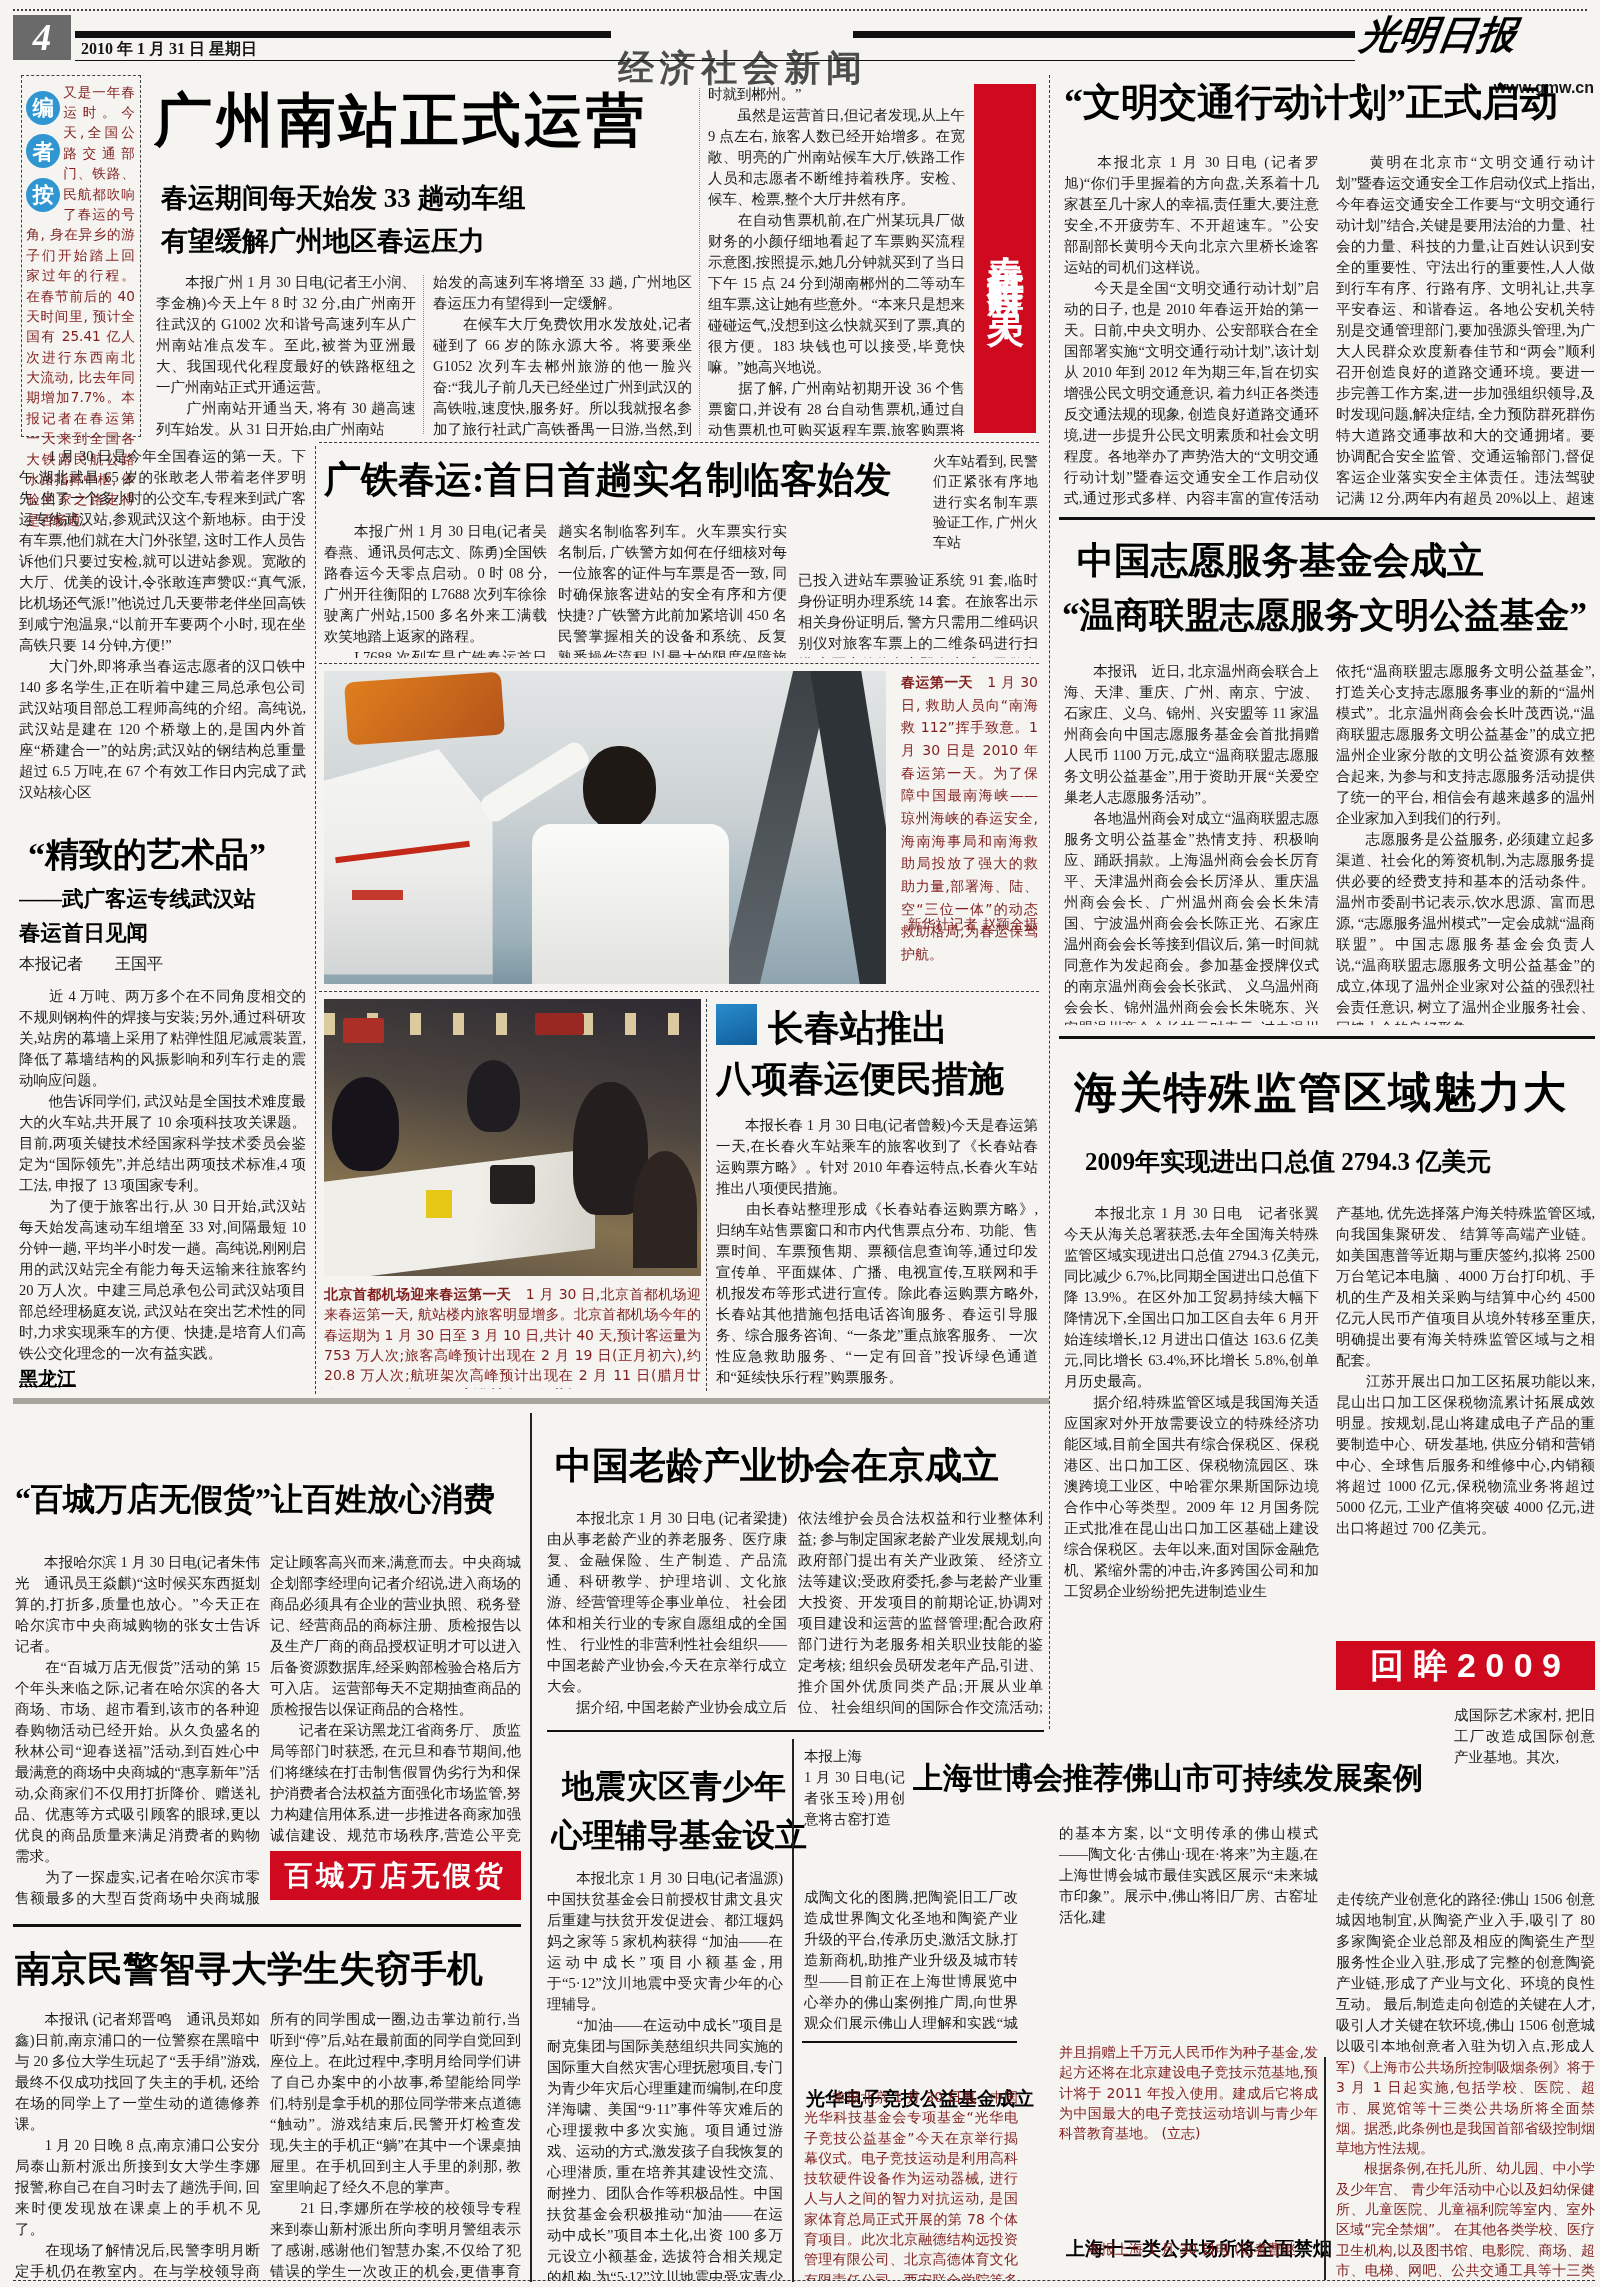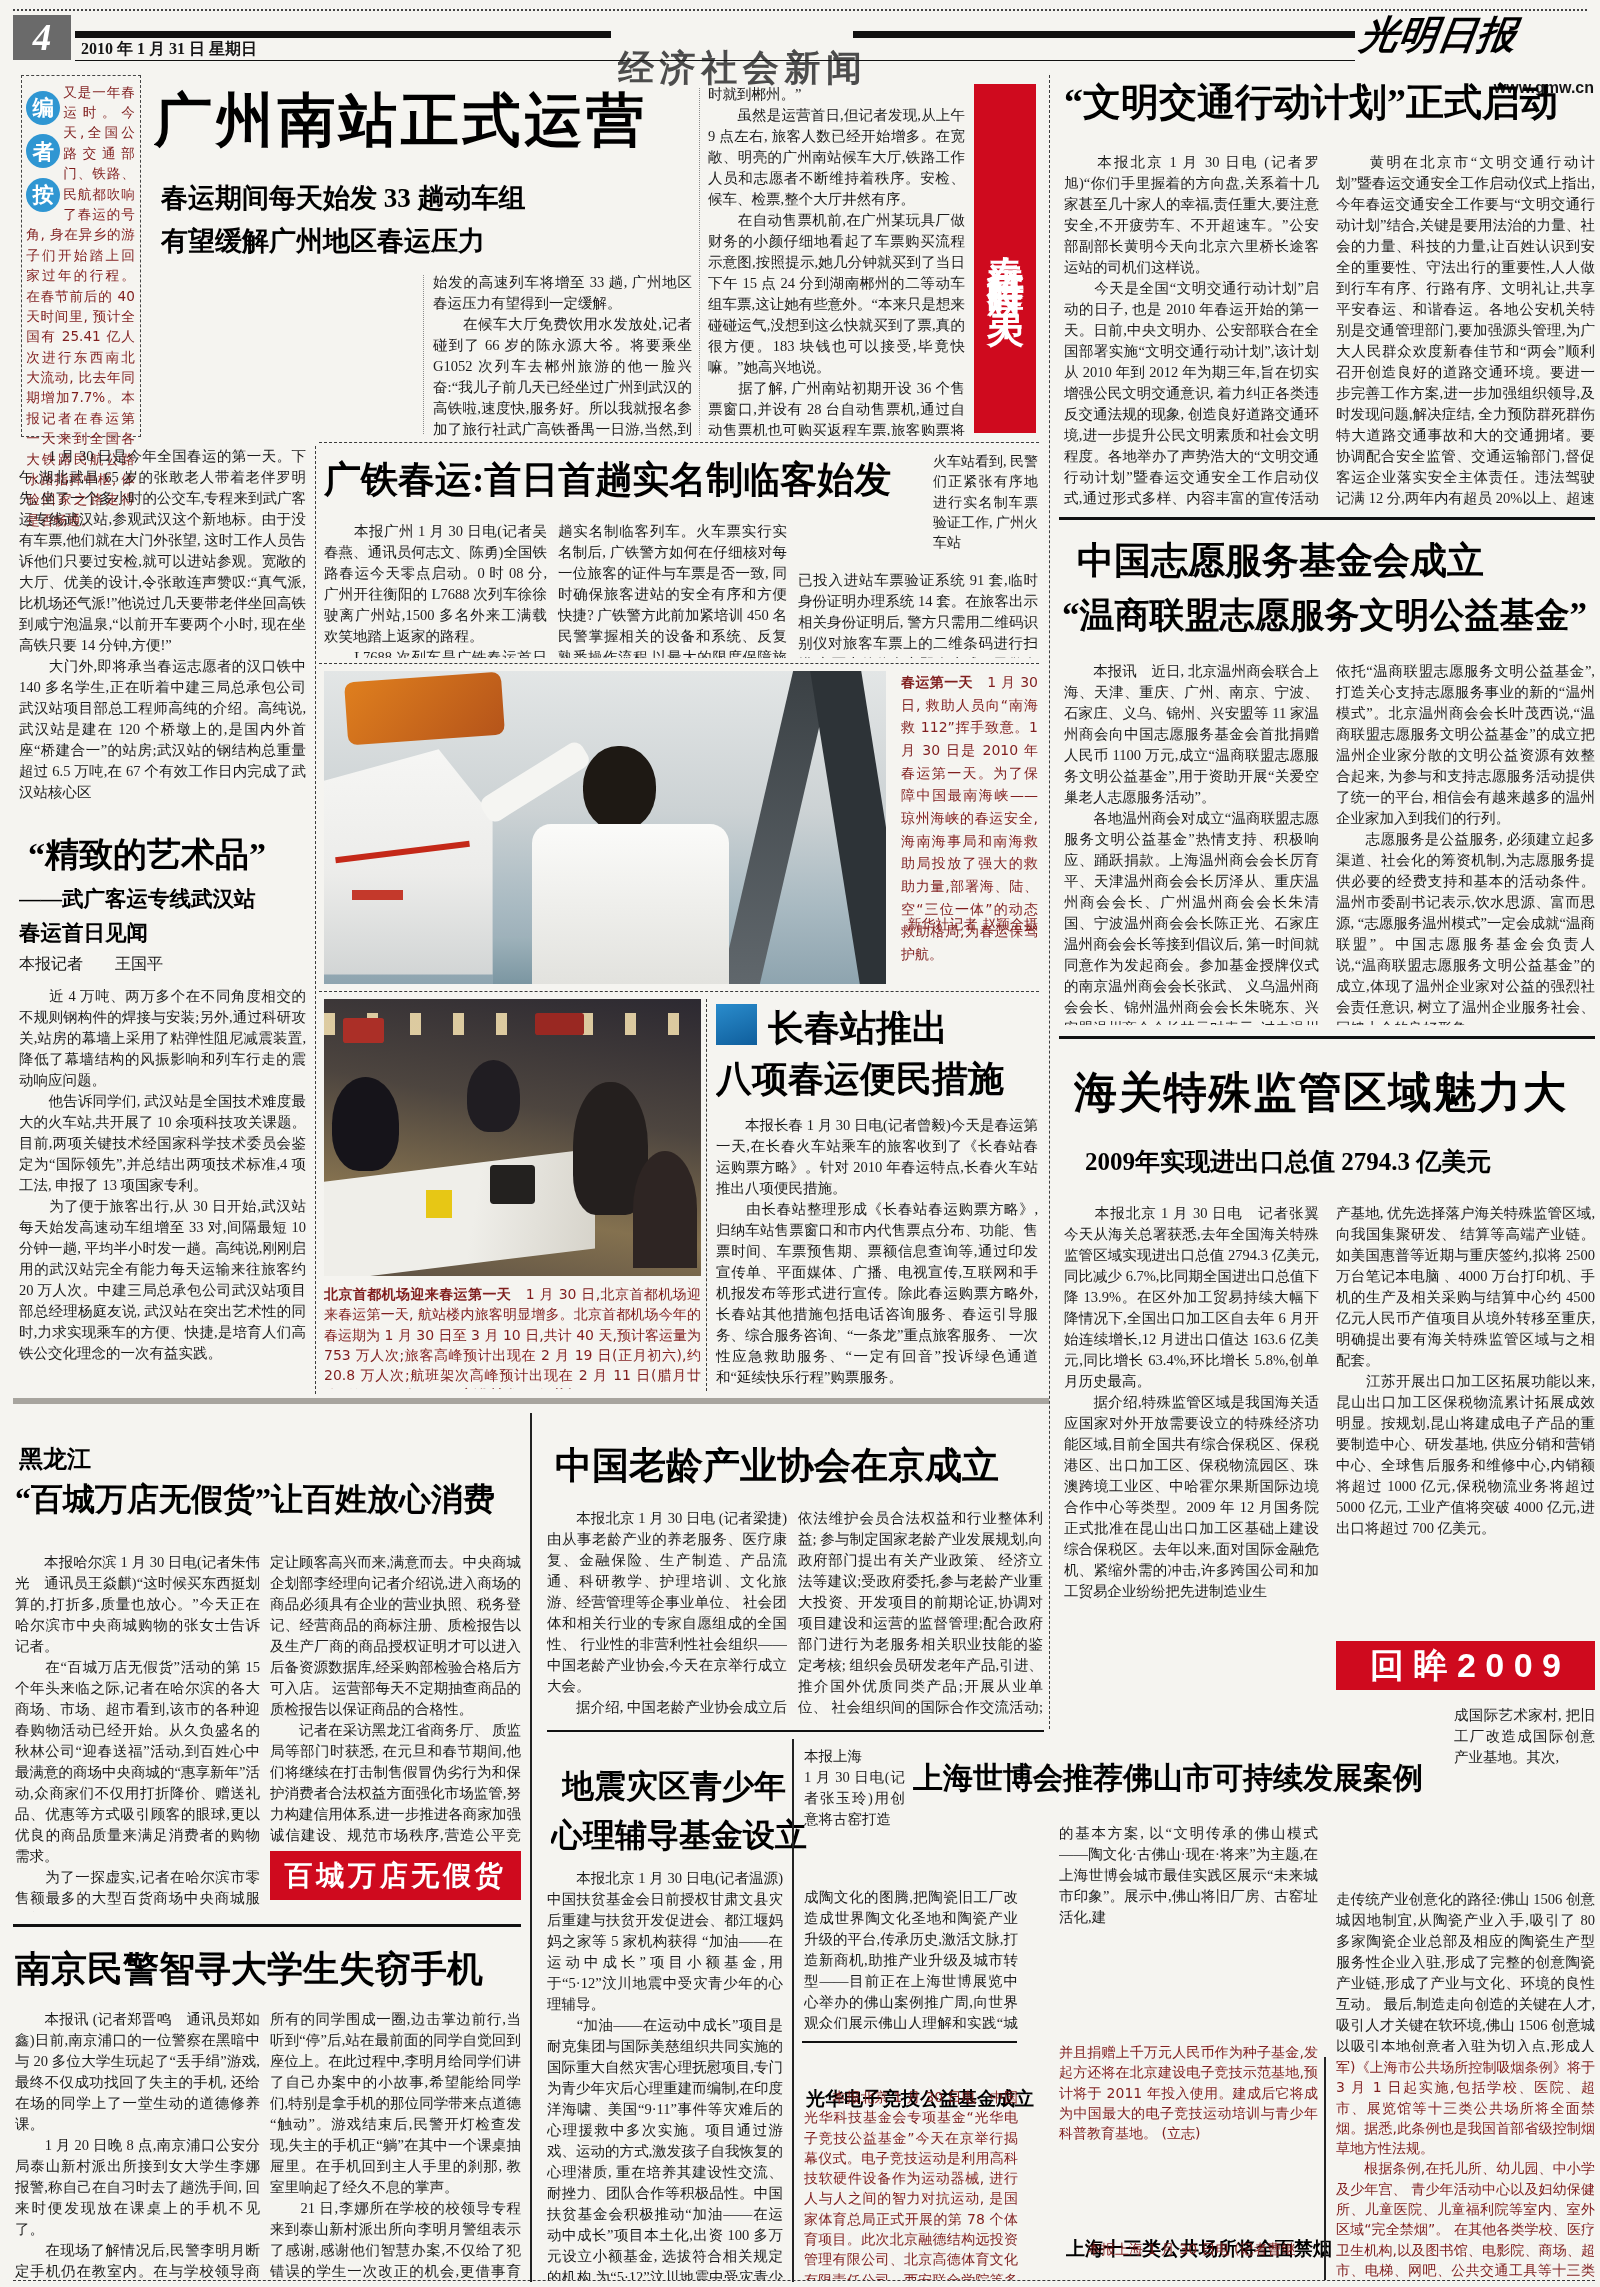--- a/index.html
+++ b/index.html
@@ -49,20 +49,22 @@
       <div class="circ">编</div>
       <div class="circ">者</div>
       <div class="circ">按</div>
     </div>
     <div class="kai" style="text-align:justify;font-size:13.6px;line-height:1.5;">又是一年春运时。今天,全国公路交通部门、铁路、民航都吹响了春运的号角, 身在异乡的游子们开始踏上回家过年的行程。在春节前后的 40 天时间里, 预计全国有 25.41 亿人次进行东西南北大流动, 比去年同期增加7.7%。本报记者在春运第一天来到全国各大铁路民航公路水路指挥中枢, 体验回家之路走得是否畅通。</div>
   </div>
 
   <div class="hl" style="left:154px;top:82px;width:539px;font-size:58px;letter-spacing:3.7px;">广州南站正式运营</div>
   <div class="hl" style="left:161px;top:180px;font-size:27px;">春运期间每天始发 33 趟动车组</div>
   <div class="hl" style="left:161px;top:223px;font-size:27px;">有望缓解广州地区春运压力</div>
+  <div class="col" style="left:156px;top:272px;width:260px;height:165px;">　　本报广州 1 月 30 日电(记者王小润、李金桷)今天上午 8 时 32 分,由广州南开往武汉的 G1002 次和谐号高速列车从广州南站准点发车。至此,被誉为亚洲最大、我国现代化程度最好的铁路枢纽之一广州南站正式开通运营。
+　　广州南站开通当天, 将有 30 趟高速列车始发。从 31 日开始,由广州南站</div>
   <div class="dotv" style="left:423px;top:275px;height:159px;"></div>
   <div class="col" style="left:433px;top:272px;width:259px;height:165px;">始发的高速列车将增至 33 趟, 广州地区春运压力有望得到一定缓解。
 　　在候车大厅免费饮用水发放处,记者碰到了 66 岁的陈永源大爷。将要乘坐 G1052 次列车去郴州旅游的他一脸兴奋:“我儿子前几天已经坐过广州到武汉的高铁啦,速度快,服务好。所以我就报名参加了旅行社武广高铁番禺一日游,当然,到郴州也只需要一个小</div>
   <div class="dotv" style="left:699px;top:88px;height:347px;"></div>
   <div class="col" style="left:708px;top:84px;width:257px;height:352px;">时就到郴州。”
 　　虽然是运营首日,但记者发现,从上午 9 点左右, 旅客人数已经开始增多。在宽敞、明亮的广州南站候车大厅,铁路工作人员和志愿者不断维持着秩序。安检、候车、检票,整个大厅井然有序。
 　　在自动售票机前,在广州某玩具厂做财务的小颜仔细地看起了车票购买流程示意图,按照提示,她几分钟就买到了当日下午 15 点 24 分到湖南郴州的二等动车组车票,这让她有些意外。“本来只是想来碰碰运气,没想到这么快就买到了票,真的很方便。183 块钱也可以接受,毕竟快嘛。”她高兴地说。
 　　据了解, 广州南站初期开设 36 个售票窗口,并设有 28 台自动售票机,通过自动售票机也可购买返程车票,旅客购票将更为便捷。</div>
   <div class="redbox" style="left:974px;top:84px;width:62px;height:349px;">
     <span style="writing-mode:vertical-rl;font-size:37px;font-weight:bold;letter-spacing:5.6px;font-family:'Liberation Sans',sans-serif;">春运进行时·第一天</span>
@@ -146,21 +148,21 @@
   <div class="hl" style="left:1085px;top:1145px;font-size:25px;">2009年实现进出口总值 2794.3 亿美元</div>
   <div class="col" style="left:1064px;top:1203px;width:255px;height:540px;">　　本报北京 1 月 30 日电　记者张翼 今天从海关总署获悉,去年全国海关特殊监管区域实现进出口总值 2794.3 亿美元,同比减少 6.7%,比同期全国进出口总值下降 13.9%。在区外加工贸易持续大幅下降情况下,全国出口加工区自去年 6 月开始连续增长,12 月进出口值达 163.6 亿美元,同比增长 63.4%,环比增长 5.8%,创单月历史最高。
 　　据介绍,特殊监管区域是我国海关适应国家对外开放需要设立的特殊经济功能区域,目前全国共有综合保税区、保税港区、出口加工区、保税物流园区、珠澳跨境工业区、中哈霍尔果斯国际边境合作中心等类型。2009 年 12 月国务院正式批准在昆山出口加工区基础上建设综合保税区。去年以来,面对国际金融危机、紧缩外需的冲击,许多跨国公司和加工贸易企业纷纷把先进制造业生</div>
   <div class="col" style="left:1336px;top:1203px;width:259px;height:429px;">产基地, 优先选择落户海关特殊监管区域, 向我国集聚研发、 结算等高端产业链。如美国惠普等近期与重庆签约,拟将 2500 万台笔记本电脑 、4000 万台打印机、手机的生产及相关采购与结算中心约 4500 亿元人民币产值项目从境外转移至重庆,明确提出要有海关特殊监管区域与之相配套。
 　　江苏开展出口加工区拓展功能以来,昆山出口加工区保税物流累计拓展成效明显。按规划,昆山将建成电子产品的重要制造中心、研发基地, 供应分销和营销中心、全球售后服务和维修中心,内销额将超过 1000 亿元,保税物流业务将超过 5000 亿元, 工业产值将突破 4000 亿元,进出口将超过 700 亿美元。</div>
   <div class="redbox" style="left:1336px;top:1641px;width:259px;height:49px;">
     <span style="font-size:34px;font-weight:bold;font-family:'Liberation Sans',sans-serif;">回 眸 2 0 0 9</span>
   </div>
 
   <div class="grayrule" style="left:13px;top:1398px;width:1036px;height:5.6px;"></div>
-  <div class="hl" style="left:19px;top:1443px;font-size:24px;">黑龙江</div>
+  <div class="hl" style="left:19px;top:1366px;font-size:19px;text-decoration:underline;">黑龙江</div>
   <div class="hl" style="left:15px;top:1478px;width:506px;font-size:32px;">“百城万店无假货”让百姓放心消费</div>
   <div class="col" style="left:15px;top:1552px;width:245px;height:360px;">　　本报哈尔滨 1 月 30 日电(记者朱伟光　通讯员王焱麒)“这时候买东西挺划算的,打折多,质量也放心。”今天正在哈尔滨市中央商城购物的张女士告诉记者。
 　　在“百城万店无假货”活动的第 15 个年头来临之际,记者在哈尔滨的各大商场、市场、超市看到,该市的各种迎春购物活动已经开始。从久负盛名的秋林公司“迎春送福”活动,到百姓心中最满意的商场中央商城的“惠享新年”活动,众商家们不仅用打折降价、赠送礼品、优惠等方式吸引顾客的眼球,更以优良的商品质量来满足消费者的购物需求。
 　　为了一探虚实,记者在哈尔滨市零售额最多的大型百货商场中央商城服装部选购了一件服装,售货员介绍说,他们商场出售的商品不但价格便宜,质量也绝对有保证! 顾客如不满意可以随时调换,一</div>
   <div class="col" style="left:270px;top:1552px;width:251px;height:292px;">定让顾客高兴而来,满意而去。中央商城企划部李经理向记者介绍说,进入商场的商品必须具有企业的营业执照、税务登记、经营商品的商标注册、质检报告以及生产厂商的商品授权证明才可以进入后备资源数据库,经采购部检验合格后方可入店。 运营部每天不定期抽查商品的质检报告以保证商品的合格性。
 　　记者在采访黑龙江省商务厅、 质监局等部门时获悉, 在元旦和春节期间,他们将继续在打击制售假冒伪劣行为和保护消费者合法权益方面强化市场监管,努力构建信用体系,进一步推进各商家加强诚信建设、规范市场秩序,营造公平竞争、诚实守信的市场环境,让老百姓过实惠年。</div>
   <div class="redbox" style="left:270px;top:1851px;width:251px;height:49px;">
     <span style="font-size:28px;font-weight:bold;letter-spacing:3.7px;font-family:'Liberation Sans',sans-serif;">百城万店无假货</span>
   </div>
   <div class="rule" style="left:13px;top:1924px;width:508px;height:2.8px;"></div>

